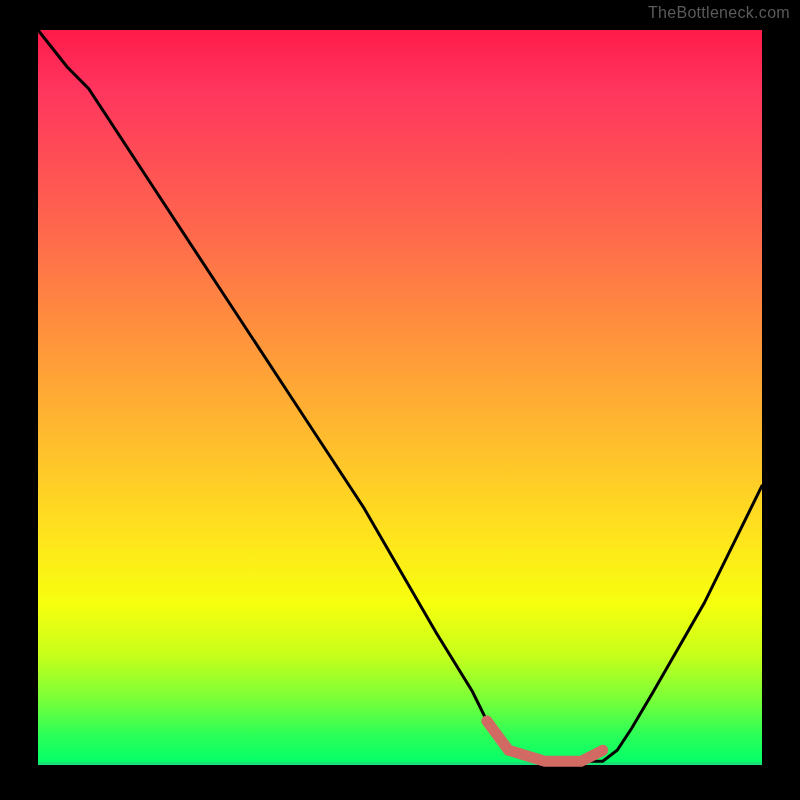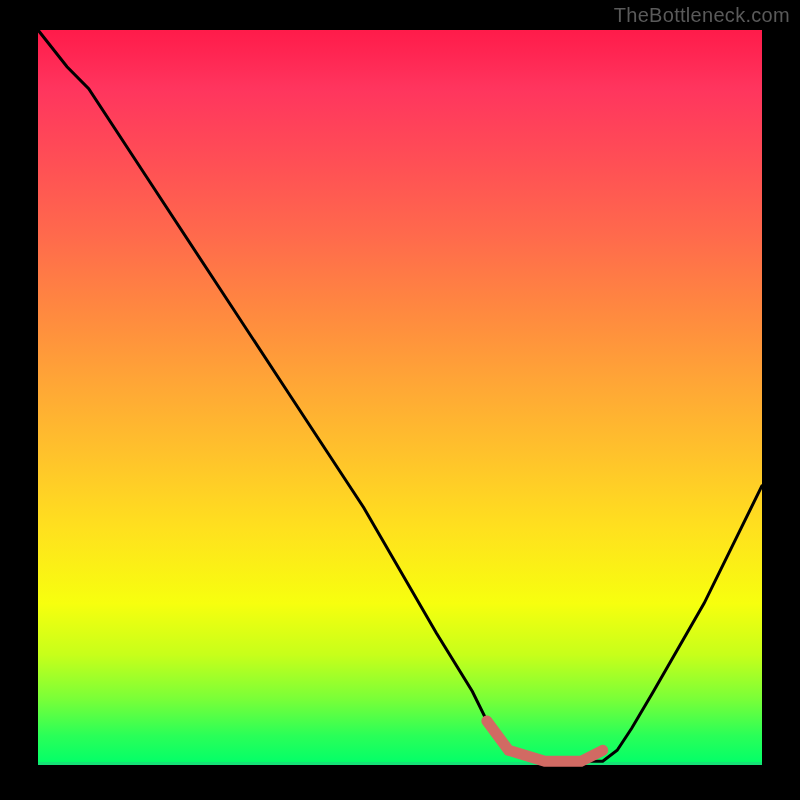--- a/index.html
+++ b/index.html
@@ -15,21 +15,21 @@
     position: relative;
     width: 800px;
     height: 800px;
     background: #000;
   }
   .watermark {
     position: absolute;
     top: 4px;
     right: 10px;
     color: #5a5a5a;
-    font-size: 20px;
+    font-size: 16px;
     font-weight: 500;
     letter-spacing: 0.3px;
     user-select: none;
   }
   .plot {
     position: absolute;
     left: 38px;
     top: 30px;
     width: 724px;
     height: 735px;

